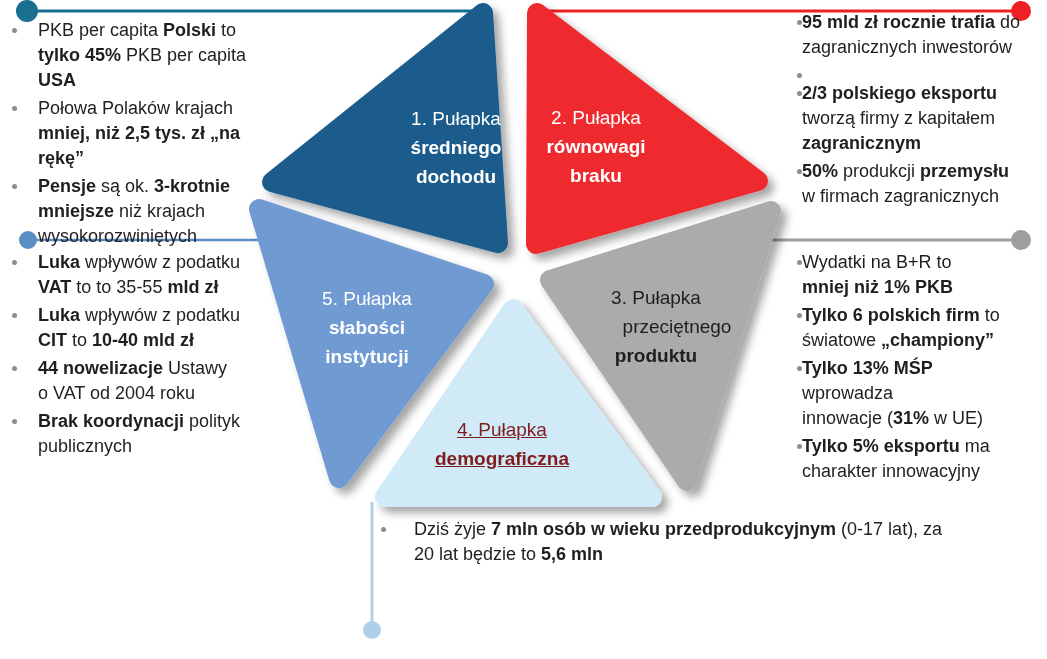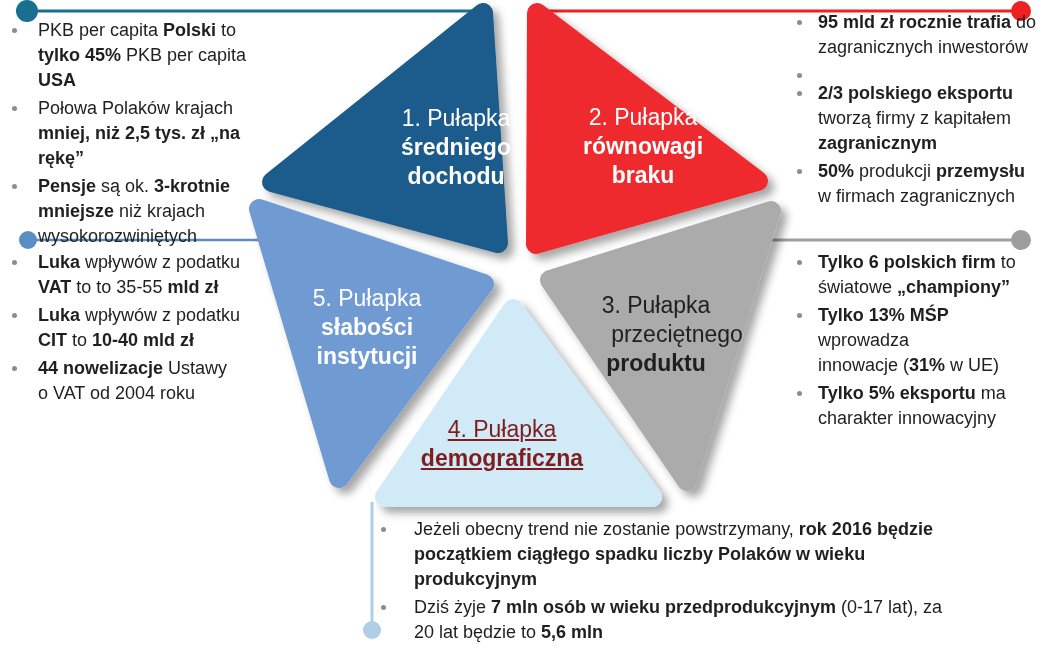--- a/index.html
+++ b/index.html
@@ -19,30 +19,30 @@
   .callout .txt b{font-weight:700;}
 
   .callout.left-top   {left:8px;  top:18px;  width:250px;}
   .callout.left-bottom{left:8px;  top:250px; width:250px;}
   .callout.left-top .bullet,.callout.left-bottom .bullet{margin-left:4px;}
   .callout.left-top .txt,.callout.left-bottom .txt{margin-left:21px;}
 
   .callout.right-top   {left:790px;top:10px; width:256px;}
   .callout.right-bottom{left:790px;top:250px;width:256px;}
   .callout.right-top .bullet,.callout.right-bottom .bullet{margin-left:7px;}
-  .callout.right-top .txt,.callout.right-bottom .txt{margin-left:16px;}
+  .callout.right-top .txt,.callout.right-bottom .txt{}
 
   .callout.bottom{left:372px;top:517px;width:585px;}
   .callout.bottom .bullet{margin-left:9px;}
   .callout.bottom .txt{margin-left:28px;}
 
   
   .tri-label{
     position:absolute;transform:translate(-50%,-50%);
-    text-align:center;font-size:23px;line-height:29px;white-space:nowrap;
+    text-align:center;font-size:19px;line-height:29px;white-space:nowrap;
   }
 </style>
 </head>
 <body>
 
 <div class="stage">
 
   <svg class="diagram" width="1047" height="659" viewBox="0 0 1047 659">
     <defs>
       <filter id="ds" x="-20%" y="-20%" width="150%" height="150%">
@@ -74,26 +74,26 @@
       <path class="tri" d="M537,13 L758,181 L536,244 Z" fill="#ef2b2e" stroke="#ef2b2e"></path>
       <path class="tri" d="M483,13 L272,182 L498,243 Z" fill="#1d5b8c" stroke="#1d5b8c"></path>
     </g>
   </svg>
 
   <div class="tri-label" style="left: 456px; top: 147px; color: rgb(255, 255, 255);">
       <div>1. Pułapka</div>
       <div style="font-weight: 700;">średniego</div>
       <div style="font-weight: 700;">dochodu</div>
     </div>
-  <div class="tri-label" style="left: 643px; top: 146px; color: rgb(255, 255, 255);">
+  <div class="tri-label" style="left: 596px; top: 146px; color: rgb(255, 255, 255);">
       <div>2. Pułapka</div>
       <div style="font-weight: 700;">równowagi</div>
       <div style="font-weight: 700;">braku</div>
     </div>
-  <div class="tri-label" style="left: 656px; top: 334px; color: rgb(31, 31, 31);">
+  <div class="tri-label" style="left: 656px; top: 326px; color: rgb(31, 31, 31);">
       <div>3. Pułapka</div>
       <div style="font-weight: 400; margin-left: 42px;">przeciętnego</div>
       <div style="font-weight: 700;">produktu</div>
     </div>
   <div class="tri-label" style="left: 502px; top: 444px; color: #7f1d1d; text-decoration: underline;">
       <div>4. Pułapka</div>
       <div style="font-weight: 700;">demograficzna</div>
     </div>
   <div class="tri-label" style="left: 367px; top: 327px; color: rgb(255, 255, 255);">
       <div>5. Pułapka</div>
@@ -130,20 +130,25 @@
       <div class="item">
         <span class="bullet"></span>
         <div class="txt"><b>Luka</b><span> wpływów z podatku
 </span><b>CIT</b><span> to </span><b>10-40 mld zł</b></div>
       </div>
       <div class="item">
         <span class="bullet"></span>
         <div class="txt"><b>44 nowelizacje</b><span> Ustawy
 o VAT od 2004 roku</span></div>
       </div>
+      <div class="item">
+        <span class="bullet"></span>
+        <div class="txt"><b>Brak koordynacji</b><span> polityk
+publicznych</span></div>
+      </div>
     </div>
   <div class="callout right-top">
       <div class="item">
         <span class="bullet"></span>
         <div class="txt"><b>95 mld zł rocznie trafia</b><span> do
 zagranicznych inwestorów</span></div>
       </div>
       <div class="item">
         <span class="bullet"></span>
       </div>
@@ -155,42 +160,41 @@
       </div>
       <div class="item">
         <span class="bullet"></span>
         <div class="txt"><b>50%</b><span> produkcji </span><b>przemysłu</b><span>
 w firmach zagranicznych</span></div>
       </div>
     </div>
   <div class="callout right-bottom">
       <div class="item">
         <span class="bullet"></span>
+        <div class="txt"><span>Wydatki na B+R to
+</span><b>mniej niż 1% PKB</b></div>
+      </div>
+      <div class="item">
+        <span class="bullet"></span>
         <div class="txt"><b>Tylko 6 polskich firm</b><span> to
 światowe </span><b>„championy”</b></div>
       </div>
       <div class="item">
         <span class="bullet"></span>
         <div class="txt"><b>Tylko 13% MŚP</b><span>
 wprowadza
 innowacje (</span><b>31%</b><span> w UE)</span></div>
       </div>
       <div class="item">
         <span class="bullet"></span>
         <div class="txt"><b>Tylko 5% eksportu</b><span> ma
 charakter innowacyjny</span></div>
       </div>
     </div>
   <div class="callout bottom">
       <div class="item">
         <span class="bullet"></span>
-        <div class="txt"><span>Jeżeli obecny trend nie zostanie powstrzymany, </span><b>rok 2016 będzie
-początkiem ciągłego spadku liczby Polaków w wieku
-produkcyjnym</b></div>
-      </div>
-      <div class="item">
-        <span class="bullet"></span>
         <div class="txt"><span>Dziś żyje </span><b>7 mln osób w wieku przedprodukcyjnym</b><span> (0-17 lat), za
 20 lat będzie to </span><b>5,6 mln</b></div>
       </div>
     </div>
 
 </div>
 
 </body></html>

